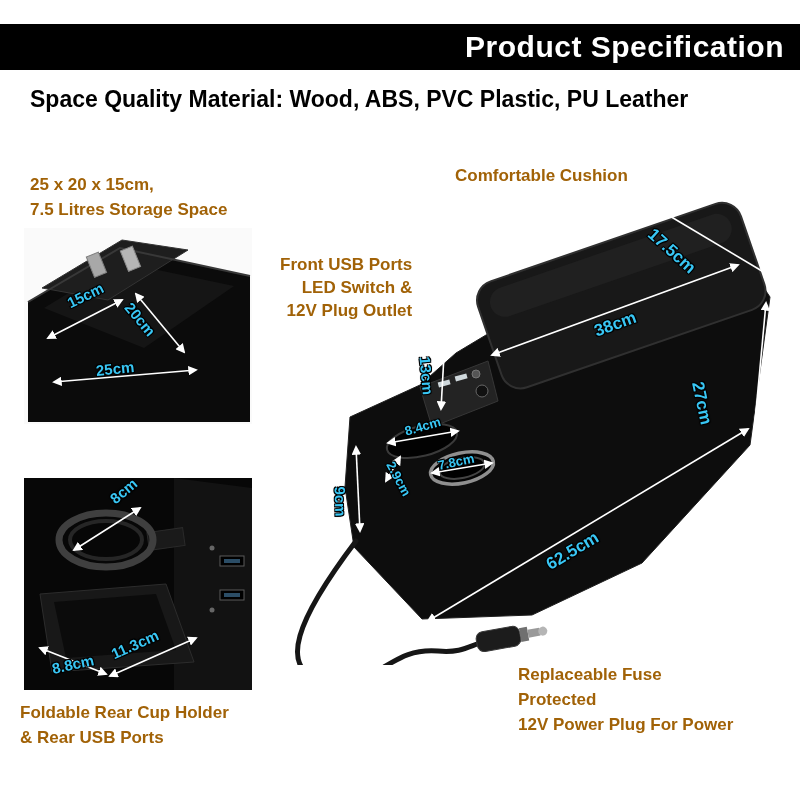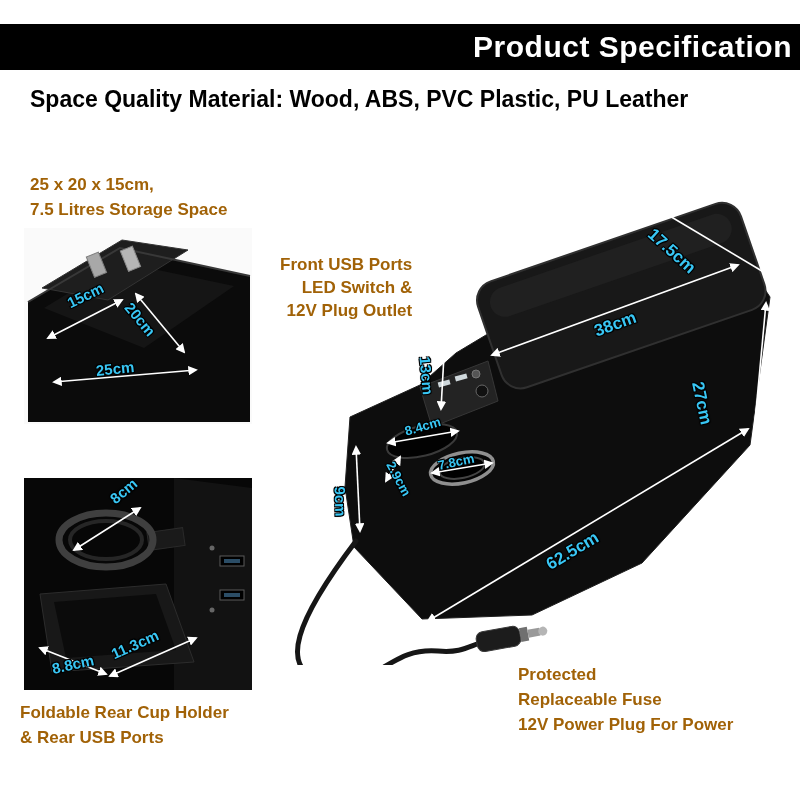--- a/index.html
+++ b/index.html
@@ -2,21 +2,21 @@
 <html><head>
 <meta charset="utf-8">
 <style>
   html,body{margin:0;padding:0;background:#fff;}
   .canvas{
     position:relative;width:800px;height:800px;background:#ffffff;
     font-family:"Liberation Sans",sans-serif;overflow:hidden;
   }
   .header{
     position:absolute;left:0;top:24px;width:800px;height:46px;background:#000;
-    display:flex;align-items:center;justify-content:flex-end;padding-right:8px;box-sizing:border-box;
+    display:flex;align-items:center;justify-content:flex-end;padding-right:16px;box-sizing:border-box;
   }
   .header span{color:#fff;font-size:30px;font-weight:bold;letter-spacing:.5px;}
   .materials{
     position:absolute;left:30px;top:86px;color:#000;font-size:23px;font-weight:bold;z-index:6;
   }
   .callout{position:absolute;color:#a16207;font-size:17px;font-weight:bold;line-height:25px;z-index:6;}
   .callout span{display:block;}
   .photo{position:absolute;z-index:1;}
   .photo svg{display:block;}
   .dim{
@@ -37,36 +37,37 @@
   </div>
 
   <div class="materials">Space Quality Material: Wood, ABS, PVC Plastic, PU Leather</div>
 
   <div class="callout" style="left:30px;top:172px;">
     <span>25 x 20 x 15cm,</span>
     <span>7.5 Litres Storage Space</span>
   </div>
 
   <div class="callout" style="left:455px;top:163px;">
+    <span>Comfortable Cushion</span>
   </div>
 
   <div class="callout" style="left:280px;top:253px;line-height:23px;text-align:right;">
     <span>Front USB Ports</span>
     <span>LED Switch &amp;</span>
     <span>12V Plug Outlet</span>
   </div>
 
   <div class="callout" style="left:20px;top:700px;">
     <span>Foldable Rear Cup Holder</span>
     <span>&amp; Rear USB Ports</span>
   </div>
 
   <div class="callout" style="left:518px;top:662px;">
+    <span>Replaceable Fuse</span>
     <span>Protected</span>
-    <span>Replaceable Fuse</span>
     <span>12V Power Plug For Power</span>
   </div>
 
   <div class="photo" style="left:24px;top:228px;">
     <svg width="228" height="196" viewBox="0 0 228 196">
       <defs>
         <marker id="ah1" viewBox="0 0 10 10" refX="8" refY="5" markerWidth="6" markerHeight="6" orient="auto-start-reverse">
           <path d="M0,0 L10,5 L0,10 z" fill="#ffffff"></path>
         </marker>
       </defs>

